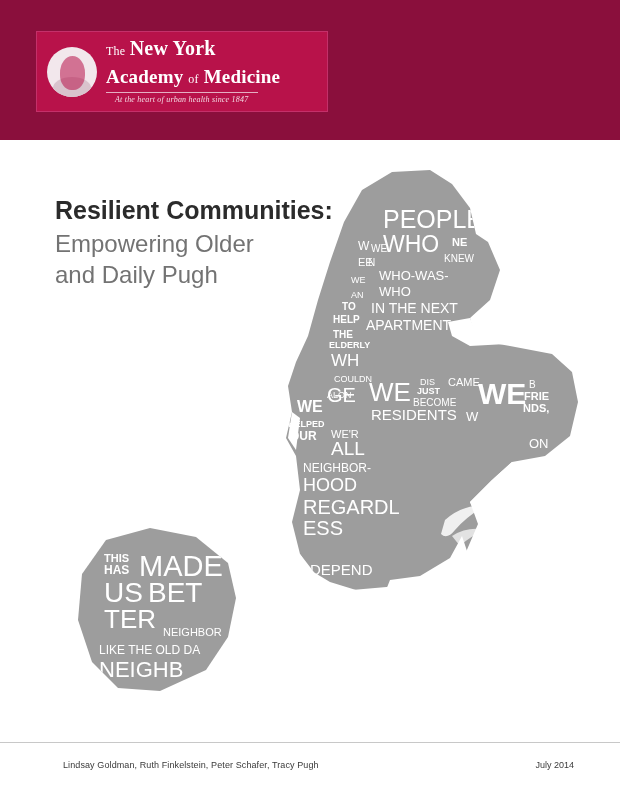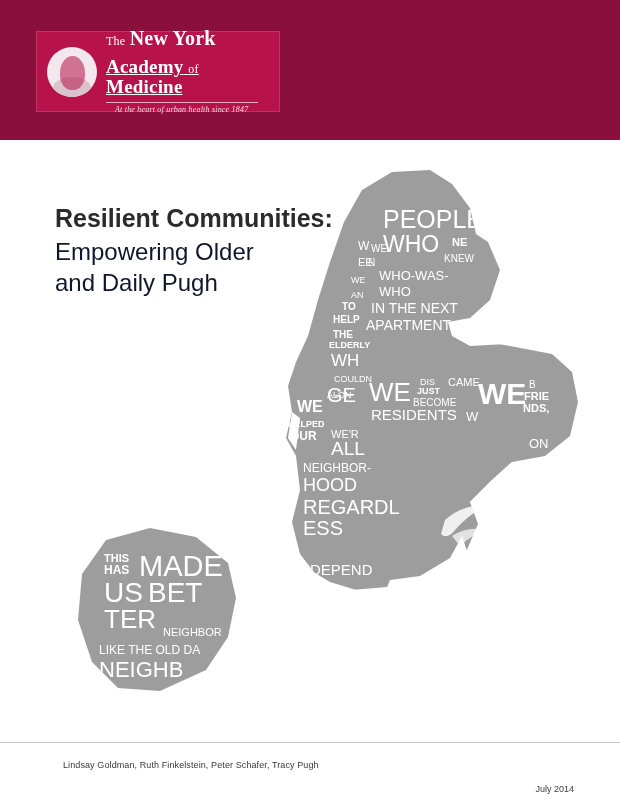--- a/index.html
+++ b/index.html
@@ -26,21 +26,21 @@
     left: 0;
     top: 0;
     width: 620px;
     height: 140px;
     background: #8a0f3c;
   }
   .logo-box {
     position: absolute;
     left: 36px;
     top: 31px;
-    width: 244px;
+    width: 292px;
     height: 81px;
     background: #b8124a;
     border: 1px solid #c4306a;
     box-sizing: border-box;
     display: flex;
     align-items: center;
   }
   .logo-seal {
     width: 50px;
     height: 50px;
@@ -89,21 +89,20 @@
   .logo-line1 .ny {
     font-weight: bold;
     font-size: 20px;
   }
   .logo-line2 {
     font-family: "Liberation Serif", serif;
     font-size: 19px;
     font-weight: bold;
     letter-spacing: 0.2px;
     margin-top: 8px;
-    text-decoration: underline;
   }
   .logo-line2 .of {
     font-size: 12px;
     font-weight: normal;
   }
   .logo-rule {
     width: 152px;
     height: 1px;
     background: #e5aec2;
     margin: 5px 0 3px 0;
@@ -121,26 +120,26 @@
     position: absolute;
     left: 55px;
     top: 190px;
     width: 300px;
   }
   .title-main {
     font-size: 25px;
     font-weight: bold;
     color: #2b2b2b;
     line-height: 1.28;
-    margin: 12px 0 2px 0;
+    margin: 4px 0 2px 0;
   }
   .title-sub {
     font-size: 24px;
     font-weight: normal;
-    color: #0f172a;
+    color: #737373;
     line-height: 1.3;
     margin: 0;
   }
   
   .map-art {
     position: absolute;
     left: 0;
     top: 150px;
     width: 620px;
     height: 570px;
@@ -170,21 +169,21 @@
     left: 55px;
     top: 760px;
     font-size: 9px;
     color: #3a3a3a;
     letter-spacing: 0.1px;
     padding-left: 8px;
   }
   .footer-date {
     position: absolute;
     right: 46px;
-    top: 784px;
+    top: 760px;
     font-size: 9px;
     color: #3a3a3a;
   }
 </style>
 </head>
 <body>
 
 <div class="page">
 
   <div class="header-band">

